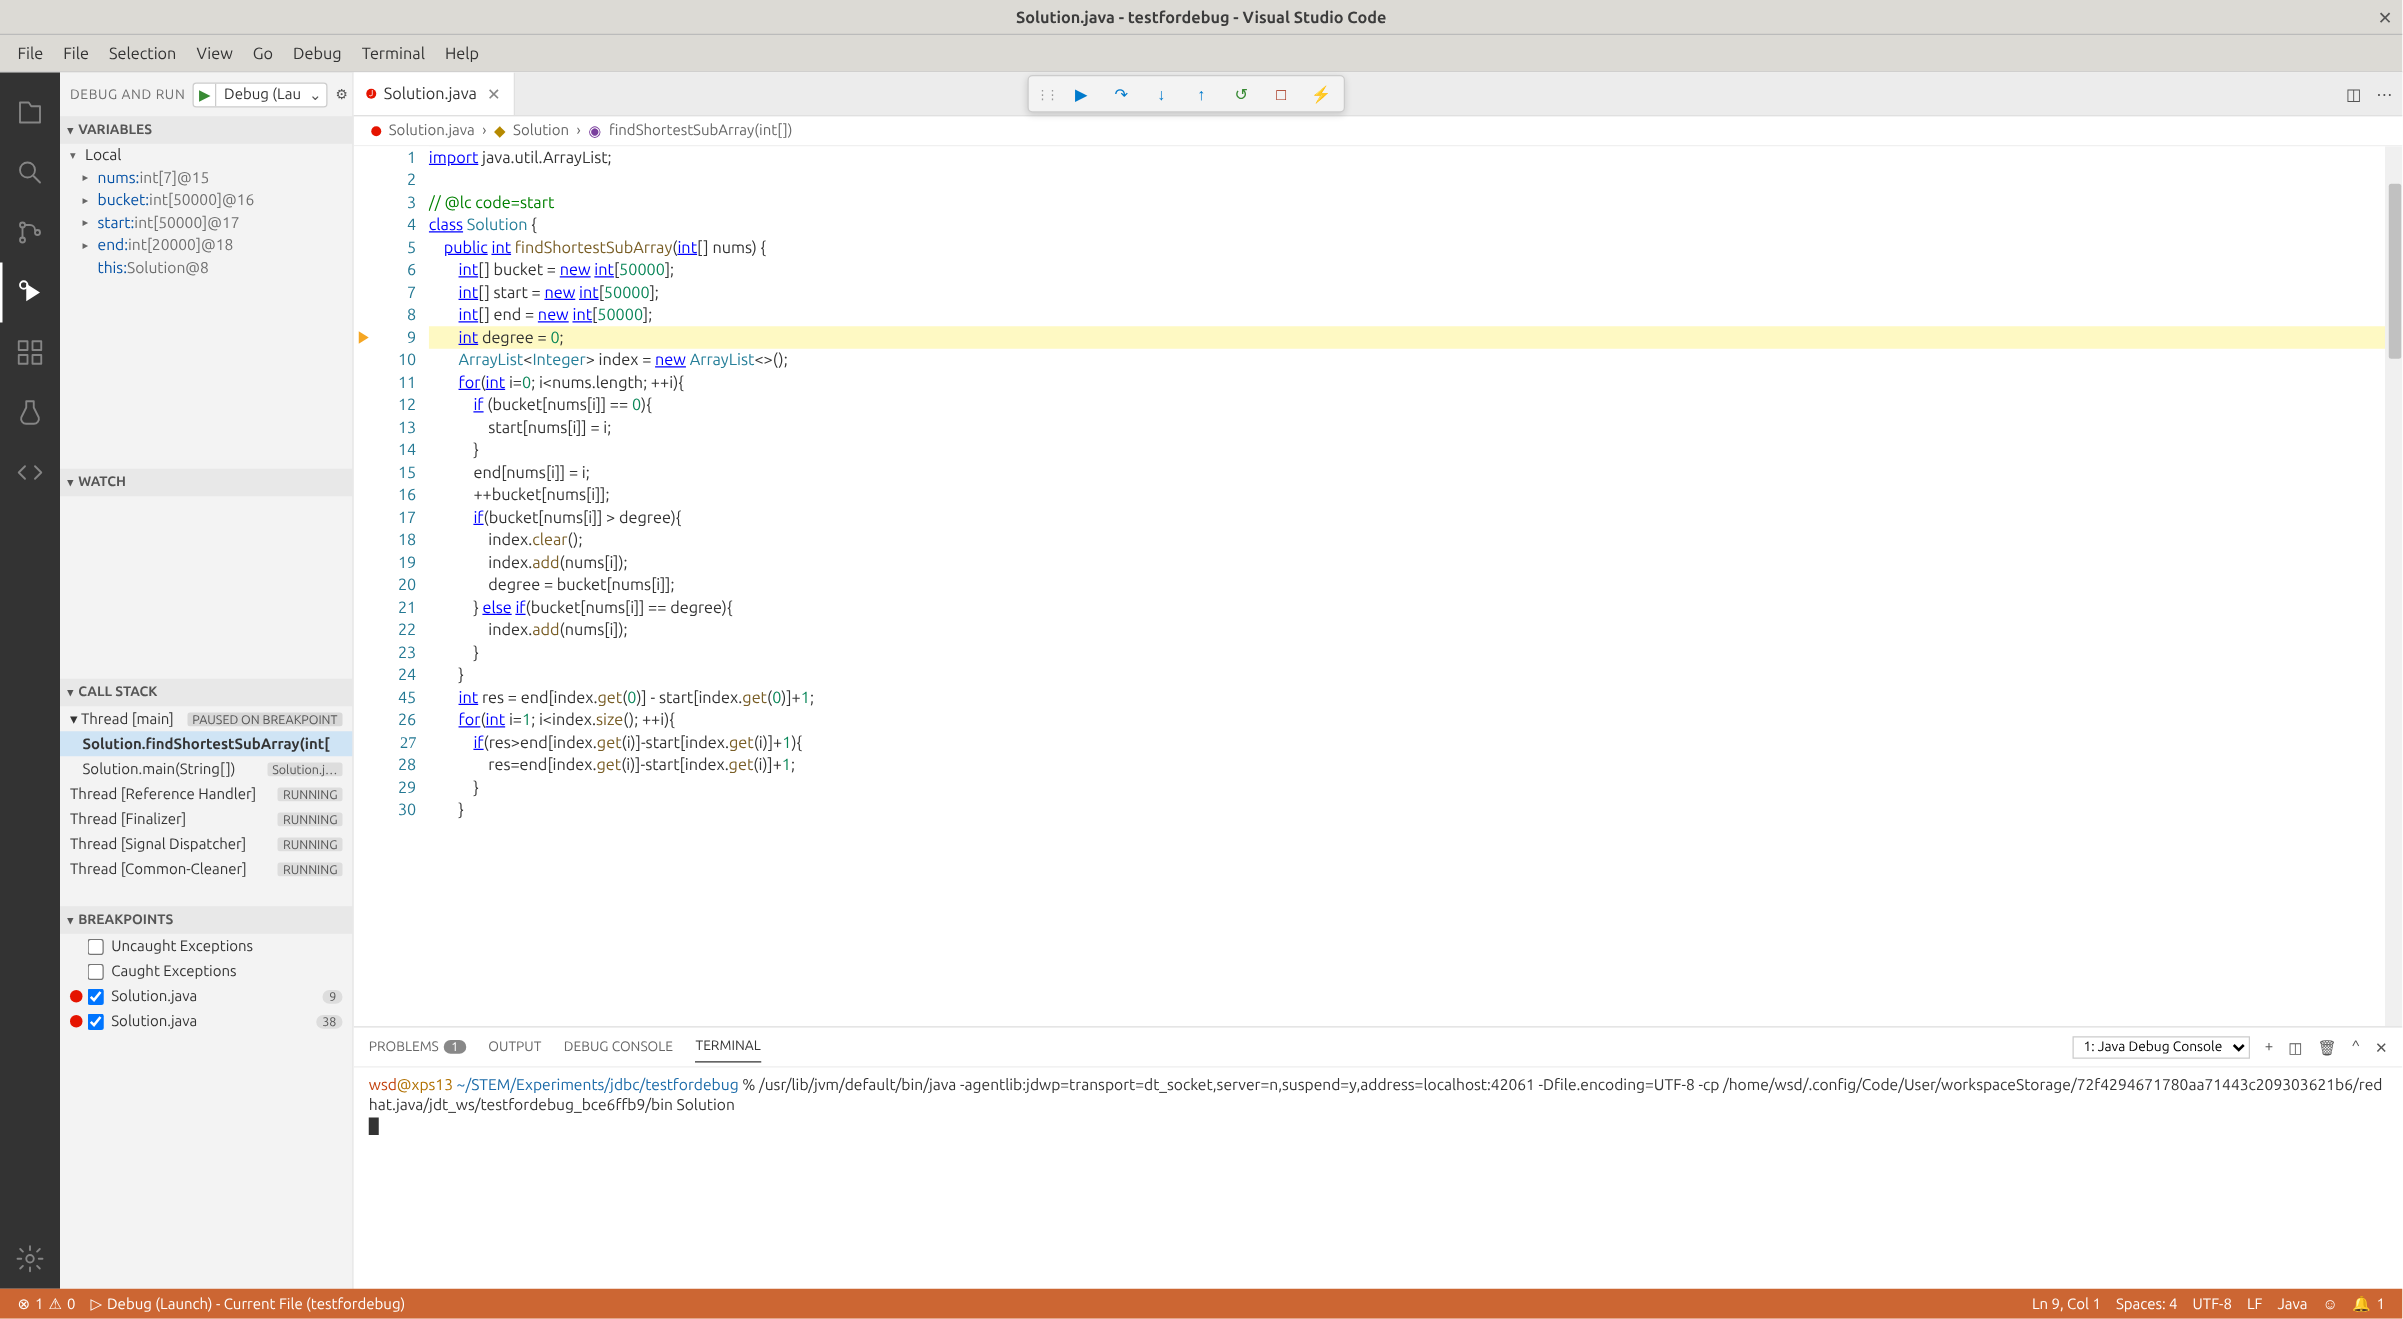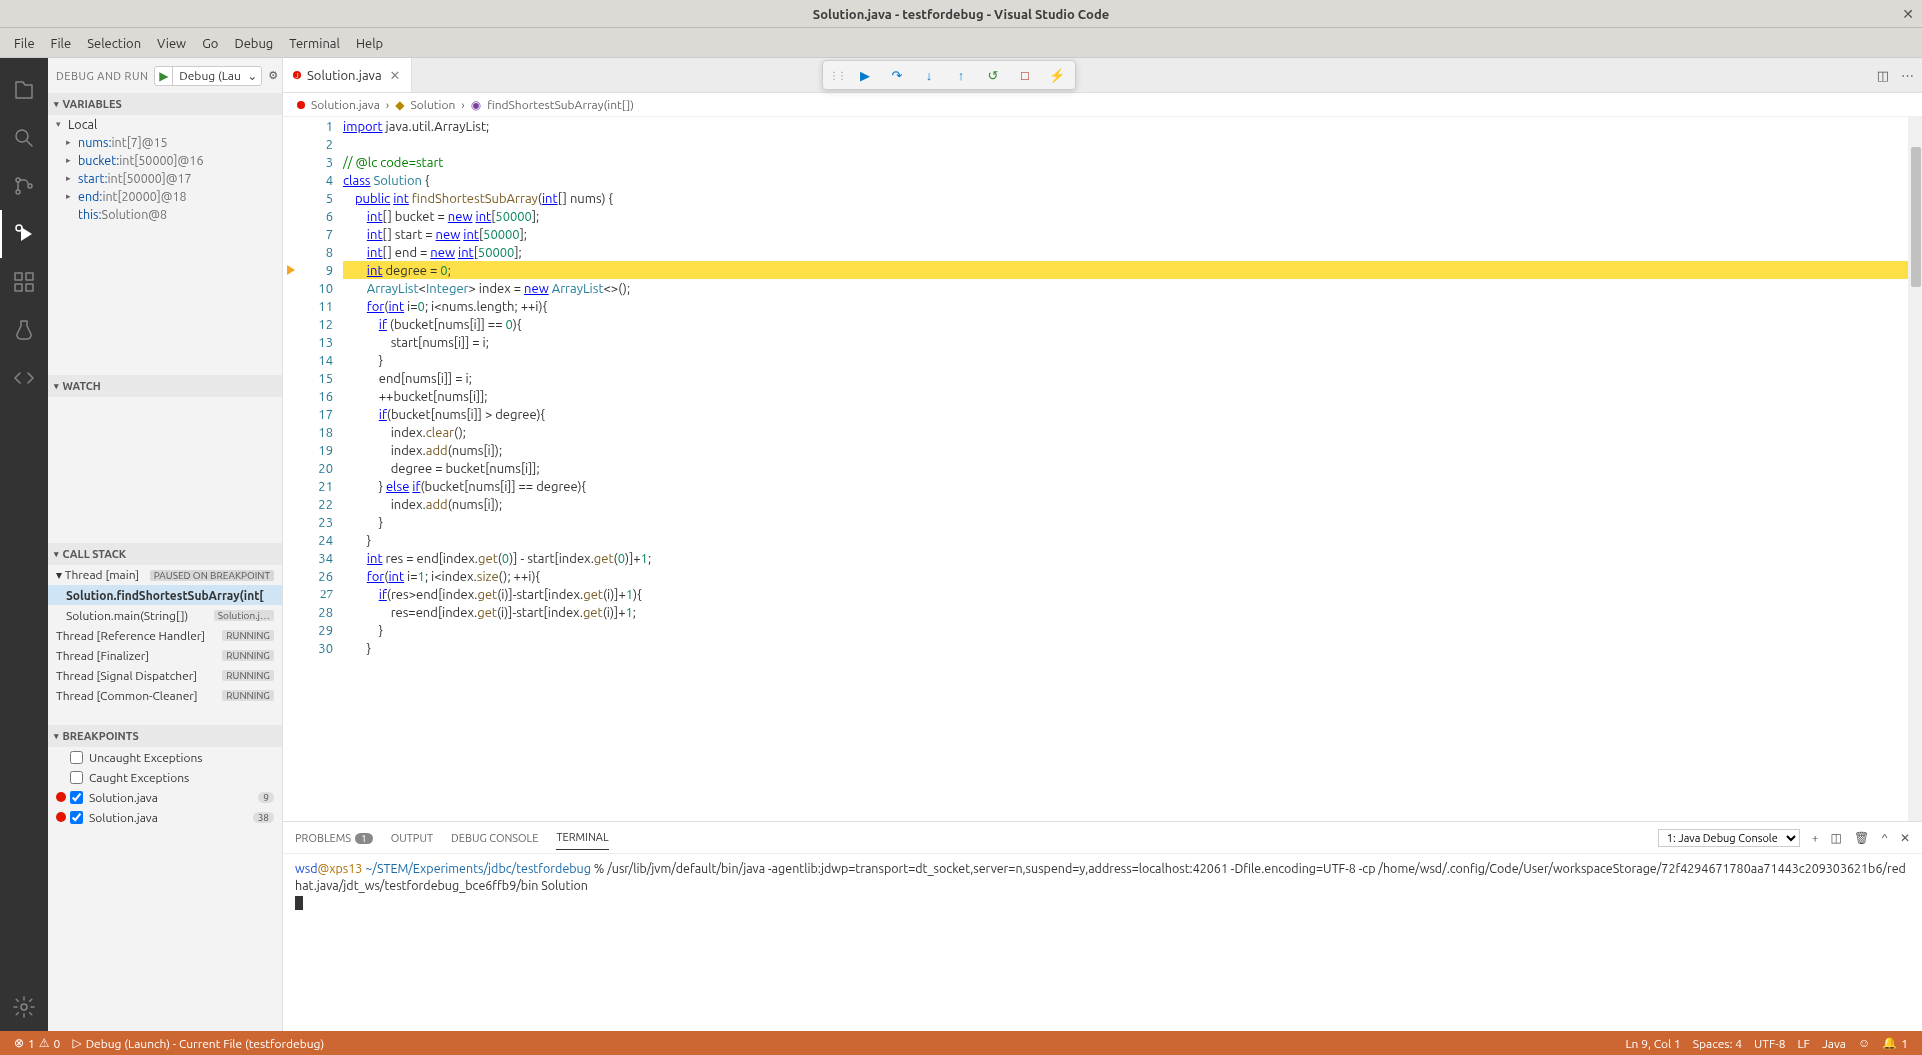--- a/index.html
+++ b/index.html
@@ -53,38 +53,38 @@
 .dt-continue { color:#007acc; }
 .dt-step { color:#007acc; }
 .dt-restart { color:#388a34; }
 .dt-stop { color:#a1260d; }
 .dt-bolt { color:#b89500; }
 .code { flex:1; display:flex; overflow:hidden; position:relative; }
 .gutter-bp { width:20px; background:#fff; }
 .gutter-ln { width:40px; background:#fff; text-align:right; padding-right:10px; color:#237893; font-family:Menlo,Consolas,monospace; font-size:13px; line-height:18px; }
 .code-lines { flex:1; font-family:Menlo,Consolas,monospace; font-size:13px; line-height:18px; white-space:pre; color:#333; overflow:hidden; }
 .line { height:18px; }
-.line.hl { background:#fde047; }
+.line.hl { background:#fef9c3; }
 .kw { color:#0000ff;text-decoration:underline; }
 .ty { color:#267f99; }
 .fn { color:#795e26; }
 .num { color:#098658; }
 .cm { color:#008000; }
 .bp-arrow { display:inline-block; width:0; height:0; border-top:5px solid transparent; border-bottom:5px solid transparent; border-left:8px solid #f5a623; margin-top:4px; margin-left:4px; }
 .code-scroll { position:absolute; right:0; top:0; width:14px; height:100%; background:#f0f0f0; }
 .code-scroll .thumb { position:absolute; right:1px; top:30px; width:10px; height:140px; background:#c1c1c1; border-radius:2px; }
 .panel { height:210px; display:flex; flex-direction:column; border-top:1px solid #ddd; background:#fff; }
 .panel-tabs { height:32px; display:flex; align-items:center; padding:0 12px; gap:18px; font-size:11px; color:#666; border-bottom:1px solid #eee; }
 .panel-tabs .pt { cursor:pointer; padding:6px 0; }
 .panel-tabs .pt.active { color:#333; border-bottom:1px solid #333; }
 .panel-tabs .pc-badge { background:#888; color:#fff; border-radius:8px; padding:0 6px; font-size:10px; margin-left:4px; }
 .panel-tabs-right { margin-left:auto; display:flex; align-items:center; gap:12px; color:#555; font-size:12px; }
 .panel-tabs-right select { border:1px solid #ccc; background:#fff; font-size:11px; padding:1px 4px; }
 .terminal { flex:1; padding:6px 12px; font-family:Menlo,Consolas,monospace; font-size:12.5px; color:#333; line-height:16px; overflow:hidden; }
-.terminal .tp-user { color:#1d4ed8; }
+.terminal .tp-user { color:#c2410c; }
 .terminal .tp-host { color:#b07000; }
 .terminal .tp-path { color:#1a6aa8; }
 .statusbar { height:24px; background:#cc6633; color:#fff; display:flex; align-items:center; font-size:12px; padding:0 8px; }
 .statusbar .sb-item { display:flex; align-items:center; padding:0 6px; gap:4px; cursor:pointer; }
 .statusbar .sb-right { margin-left:auto; display:flex; }
 svg { fill:none; stroke:currentColor; stroke-width:1.5; stroke-linecap:round; stroke-linejoin:round; }
 </style>
 </head>
 <body>
 
@@ -351,21 +351,21 @@
           <div style="height: 18px;">15</div>
           <div style="height: 18px;">16</div>
           <div style="height: 18px;">17</div>
           <div style="height: 18px;">18</div>
           <div style="height: 18px;">19</div>
           <div style="height: 18px;">20</div>
           <div style="height: 18px;">21</div>
           <div style="height: 18px;">22</div>
           <div style="height: 18px;">23</div>
           <div style="height: 18px;">24</div>
-          <div style="height: 18px;">34</div>
+          <div style="height: 18px;">45</div>
           <div style="height: 18px;">26</div>
           <div style="height: 18px; font-family: Liberation Serif, serif;">27</div>
           <div style="height: 18px;">28</div>
           <div style="height: 18px;">29</div>
           <div style="height: 18px;">30</div>
         </div>
       <div class="code-lines" id="code-lines"><div class="line"><span class="kw">import</span> java.util.ArrayList;</div><div class="line"></div><div class="line"><span class="cm">// @lc code=start</span></div><div class="line"><span class="kw">class</span> <span class="ty">Solution</span> {</div><div class="line">    <span class="kw">public</span> <span class="kw">int</span> <span class="fn">findShortestSubArray</span>(<span class="kw">int</span>[] nums) {</div><div class="line">        <span class="kw">int</span>[] bucket = <span class="kw">new</span> <span class="kw">int</span>[<span class="num">50000</span>];</div><div class="line">        <span class="kw">int</span>[] start = <span class="kw">new</span> <span class="kw">int</span>[<span class="num">50000</span>];</div><div class="line">        <span class="kw">int</span>[] end = <span class="kw">new</span> <span class="kw">int</span>[<span class="num">50000</span>];</div><div class="line hl">        <span class="kw">int</span> degree = <span class="num">0</span>;</div><div class="line">        <span class="ty">ArrayList</span>&lt;<span class="ty">Integer</span>&gt; index = <span class="kw">new</span> <span class="ty">ArrayList</span>&lt;&gt;();</div><div class="line">        <span class="kw">for</span>(<span class="kw">int</span> i=<span class="num">0</span>; i&lt;nums.length; ++i){</div><div class="line">            <span class="kw">if</span> (bucket[nums[i]] == <span class="num">0</span>){</div><div class="line">                start[nums[i]] = i;</div><div class="line">            }</div><div class="line">            end[nums[i]] = i;</div><div class="line">            ++bucket[nums[i]];</div><div class="line">            <span class="kw">if</span>(bucket[nums[i]] &gt; degree){</div><div class="line">                index.<span class="fn">clear</span>();</div><div class="line">                index.<span class="fn">add</span>(nums[i]);</div><div class="line">                degree = bucket[nums[i]];</div><div class="line">            } <span class="kw">else</span> <span class="kw">if</span>(bucket[nums[i]] == degree){</div><div class="line">                index.<span class="fn">add</span>(nums[i]);</div><div class="line">            }</div><div class="line">        }</div><div class="line">        <span class="kw">int</span> res = end[index.<span class="fn">get</span>(<span class="num">0</span>)] - start[index.<span class="fn">get</span>(<span class="num">0</span>)]+<span class="num">1</span>;</div><div class="line">        <span class="kw">for</span>(<span class="kw">int</span> i=<span class="num">1</span>; i&lt;index.<span class="fn">size</span>(); ++i){</div><div class="line">            <span class="kw">if</span>(res&gt;end[index.<span class="fn">get</span>(i)]-start[index.<span class="fn">get</span>(i)]+<span class="num">1</span>){</div><div class="line">                res=end[index.<span class="fn">get</span>(i)]-start[index.<span class="fn">get</span>(i)]+<span class="num">1</span>;</div><div class="line">            }</div><div class="line">        }</div></div>
       <div class="code-scroll">
           <div class="thumb"></div>
         </div>

